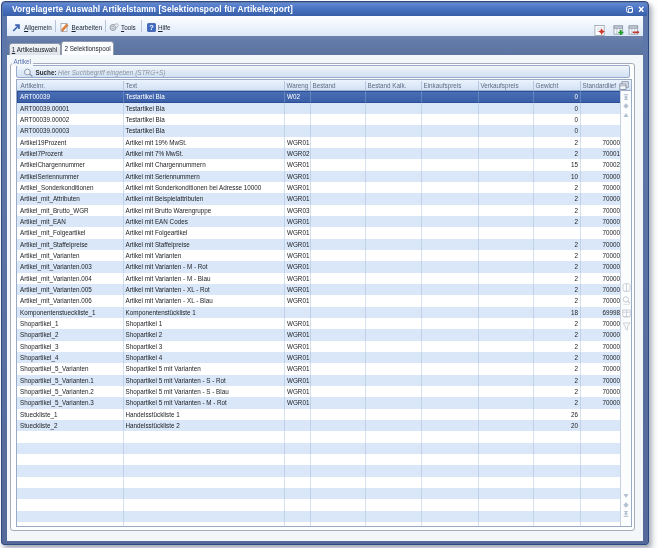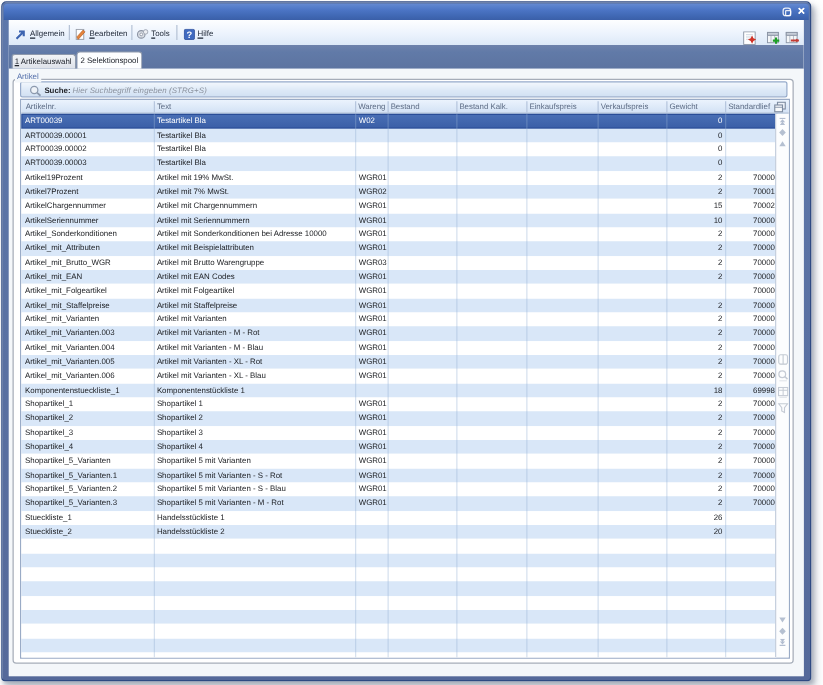--- a/index.html
+++ b/index.html
@@ -58,20 +58,21 @@
 .csep{position:absolute;top:11.3px;bottom:0;width:1px;background:rgba(150,175,210,.38);z-index:2}
 #vsb{position:absolute;right:0;top:11.3px;bottom:0;width:10.5px;background:#fcfdfe;border-left:1px solid #c6d0de}
 #chooser{position:absolute;right:1.5px;top:0.5px;width:10px;height:10px}
 .sa{position:absolute;left:2px;width:6px;height:6px;opacity:.8}
 svg{display:block}
 .mi{position:absolute;left:0.5px;width:9px;height:9px;opacity:.55}
 </style></head>
 <body>
 <div id="win">
   <div id="title">
+      <span>Vorgelagerte Auswahl Artikelstamm [Selektionspool für Artikelexport]</span>
     <div id="btn-rest"></div>
       <div id="btn-x">×</div>
   </div>
   <div id="client">
     <div id="tbar">
       <svg class="titem" style="left:5.5px;top:8px" width="9" height="8" viewBox="0 0 9 8">
         <path d="M1.2 7 6.8 1.4 M3.2 1.2 H7 V5" stroke="#3d64b0" stroke-width="1.7" fill="none"></path>
       </svg>
       <span class="titem" style="left:17.5px"><u>A</u>llgemein</span>
       <div class="tsep" style="left:48.5px"></div>

